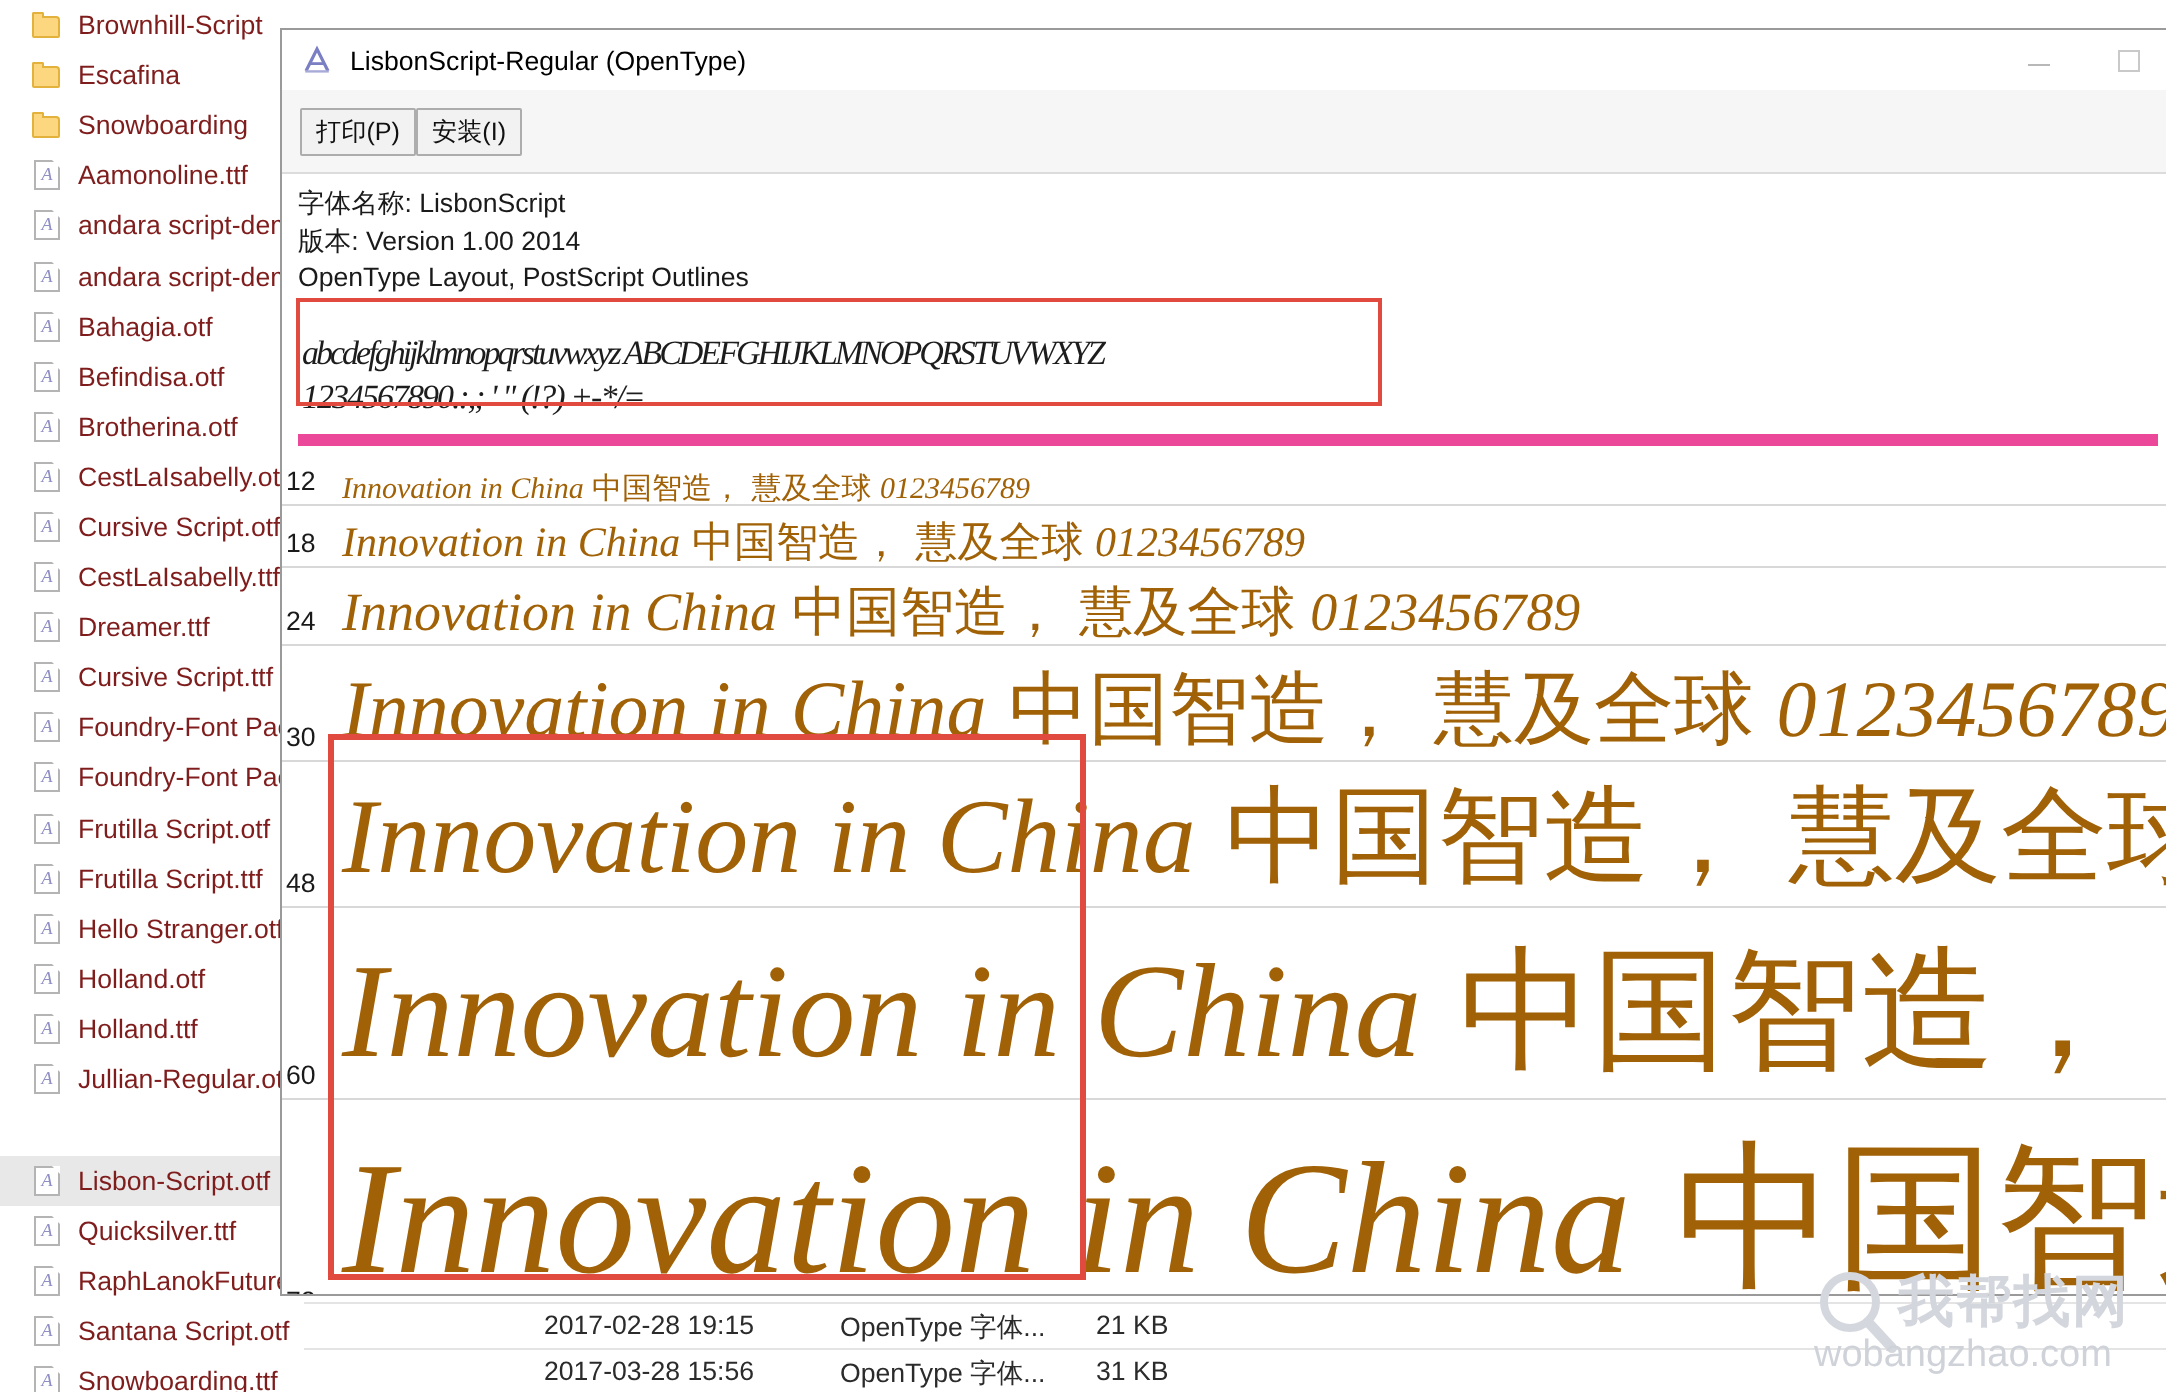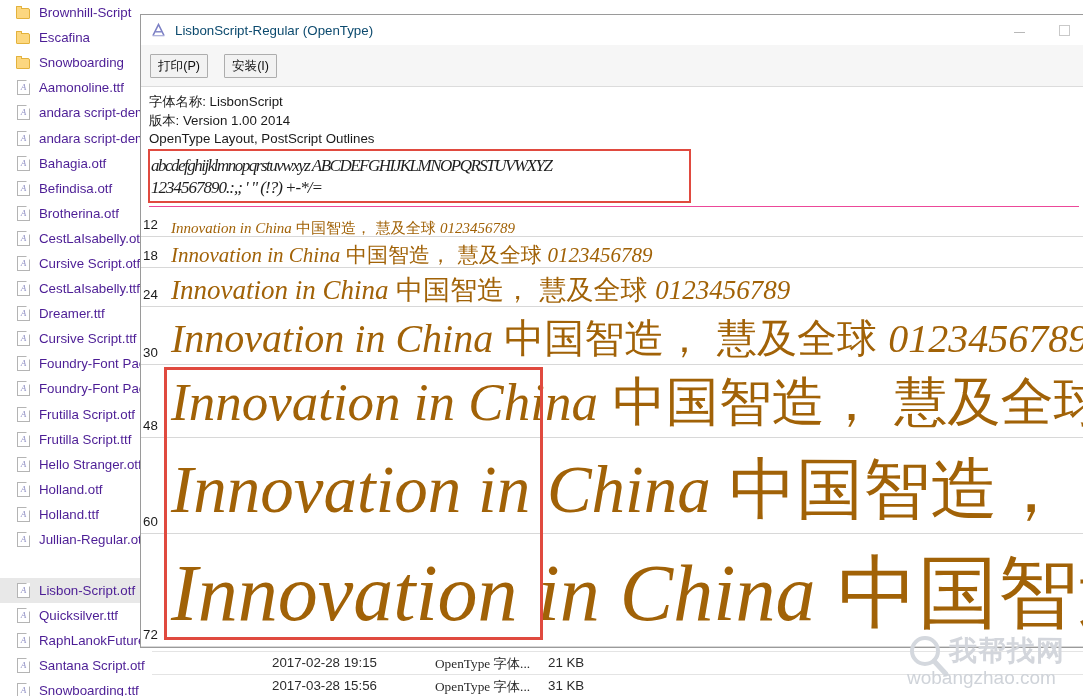--- a/index.html
+++ b/index.html
@@ -31,21 +31,21 @@
     background: #ffffff;
   }
   .file-row {
     position: relative;
     height: 25.1px;
     display: flex;
     align-items: center;
     padding-left: 16px;
     box-sizing: border-box;
     font-size: 13.3px;
-    color: #4c1d95;
+    color: #7f1d1d;
     white-space: nowrap;
   }
   .file-row.selected { background: #e8e8e8; margin-top: 26px; }
 
   .ic {
     width: 16px;
     height: 16px;
     margin-right: 7px;
     flex: 0 0 16px;
     position: relative;
@@ -106,21 +106,21 @@
   
   .bg-cols {
     position: absolute;
     left: 0;
     width: 1083px;
     font-size: 13.3px;
     color: #2b2b2b;
     white-space: nowrap;
   }
   .bg-cols .c-date { position: absolute; left: 272px; }
-  .bg-cols .c-type { position: absolute; left: 435px; font-family: Liberation Serif, serif; }
+  .bg-cols .c-type { position: absolute; left: 420px; }
   .bg-cols .c-size { position: absolute; left: 548px; }
   .bg-row-sep {
     position: absolute;
     left: 152px;
     width: 931px;
     height: 1px;
     background: #e4e4e4;
   }
 
   
@@ -149,21 +149,21 @@
   }
   #title-icon {
     width: 17px; height: 17px;
     margin-right: 8px;
     position: relative;
     flex: 0 0 17px;
   }
   #title-icon svg { display: block; }
   #title-text {
     font-size: 13.3px;
-    color: #0c4a6e;
+    color: #000000;
     white-space: nowrap;
   }
   .win-btns {
     position: absolute;
     right: 0; top: 0;
     height: 31px;
     display: flex;
   }
   .win-btn {
     width: 45px; height: 31px;
@@ -195,21 +195,21 @@
   }
   .tb-btn {
     min-width: 46px;
     height: 24px;
     background: #f2f2f2;
     border: 1px solid #adadad;
     border-radius: 1px;
     font-size: 12.6px;
     color: #111;
     font-family: "Liberation Sans", sans-serif;
-    margin-right: 16px;
+    margin-right: 0;
     padding: 0 7px;
     box-sizing: border-box;
     line-height: 22px;
     text-align: center;
     cursor: default;
   }
 
   #meta {
     padding: 6px 0 2px 8px;
     font-size: 13.3px;
@@ -236,24 +236,24 @@
     width: 379px;
     height: 273px;
     border: 3px solid #e04a3f;
     box-sizing: border-box;
     pointer-events: none;
     z-index: 40;
   }
 
   #charset {
     position: relative;
-    margin: 3px 8px 0 8px;
+    margin: 14px 8px 0 8px;
     height: 52px;
     overflow: hidden;
-    border-bottom: 1px solid #ec4899;
+    border-bottom: 6px solid #ec4899;
   }
   .script {
     font-family: "Liberation Serif", serif;
     font-style: italic;
     color: #1d1d1d;
     white-space: nowrap;
   }
   .cs-line1 {
     font-size: 17px;
     letter-spacing: -1.5px;

